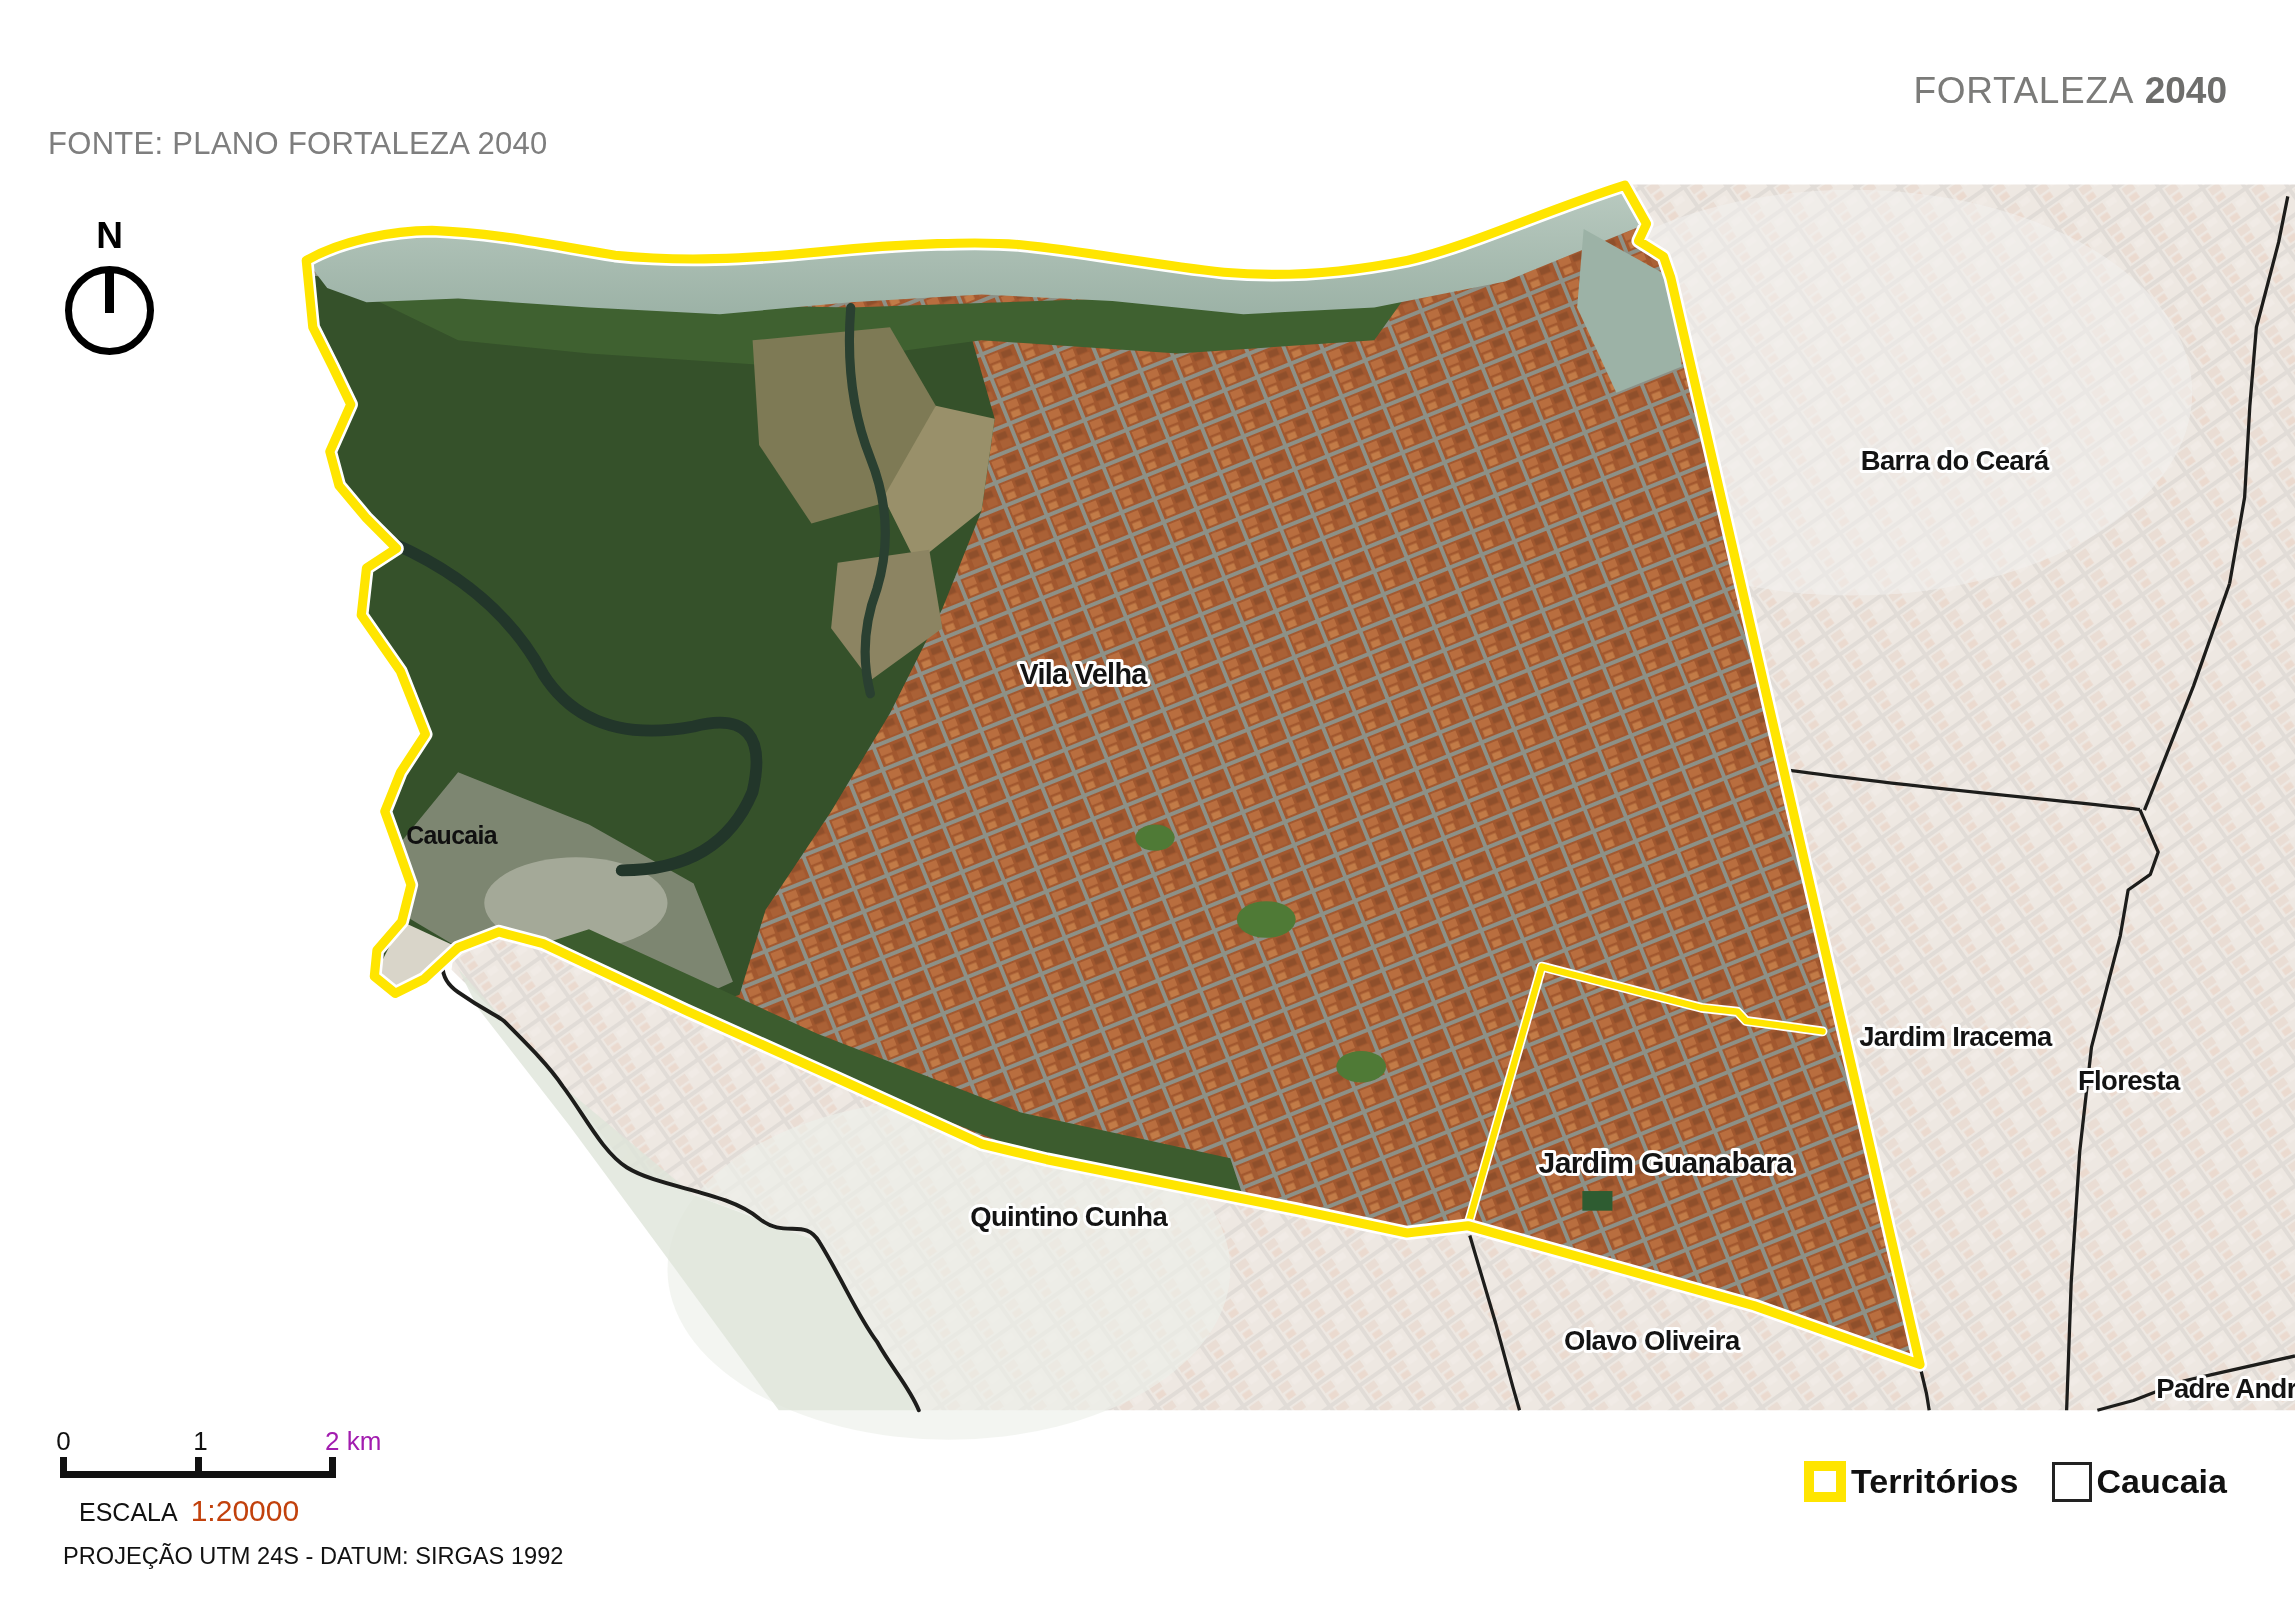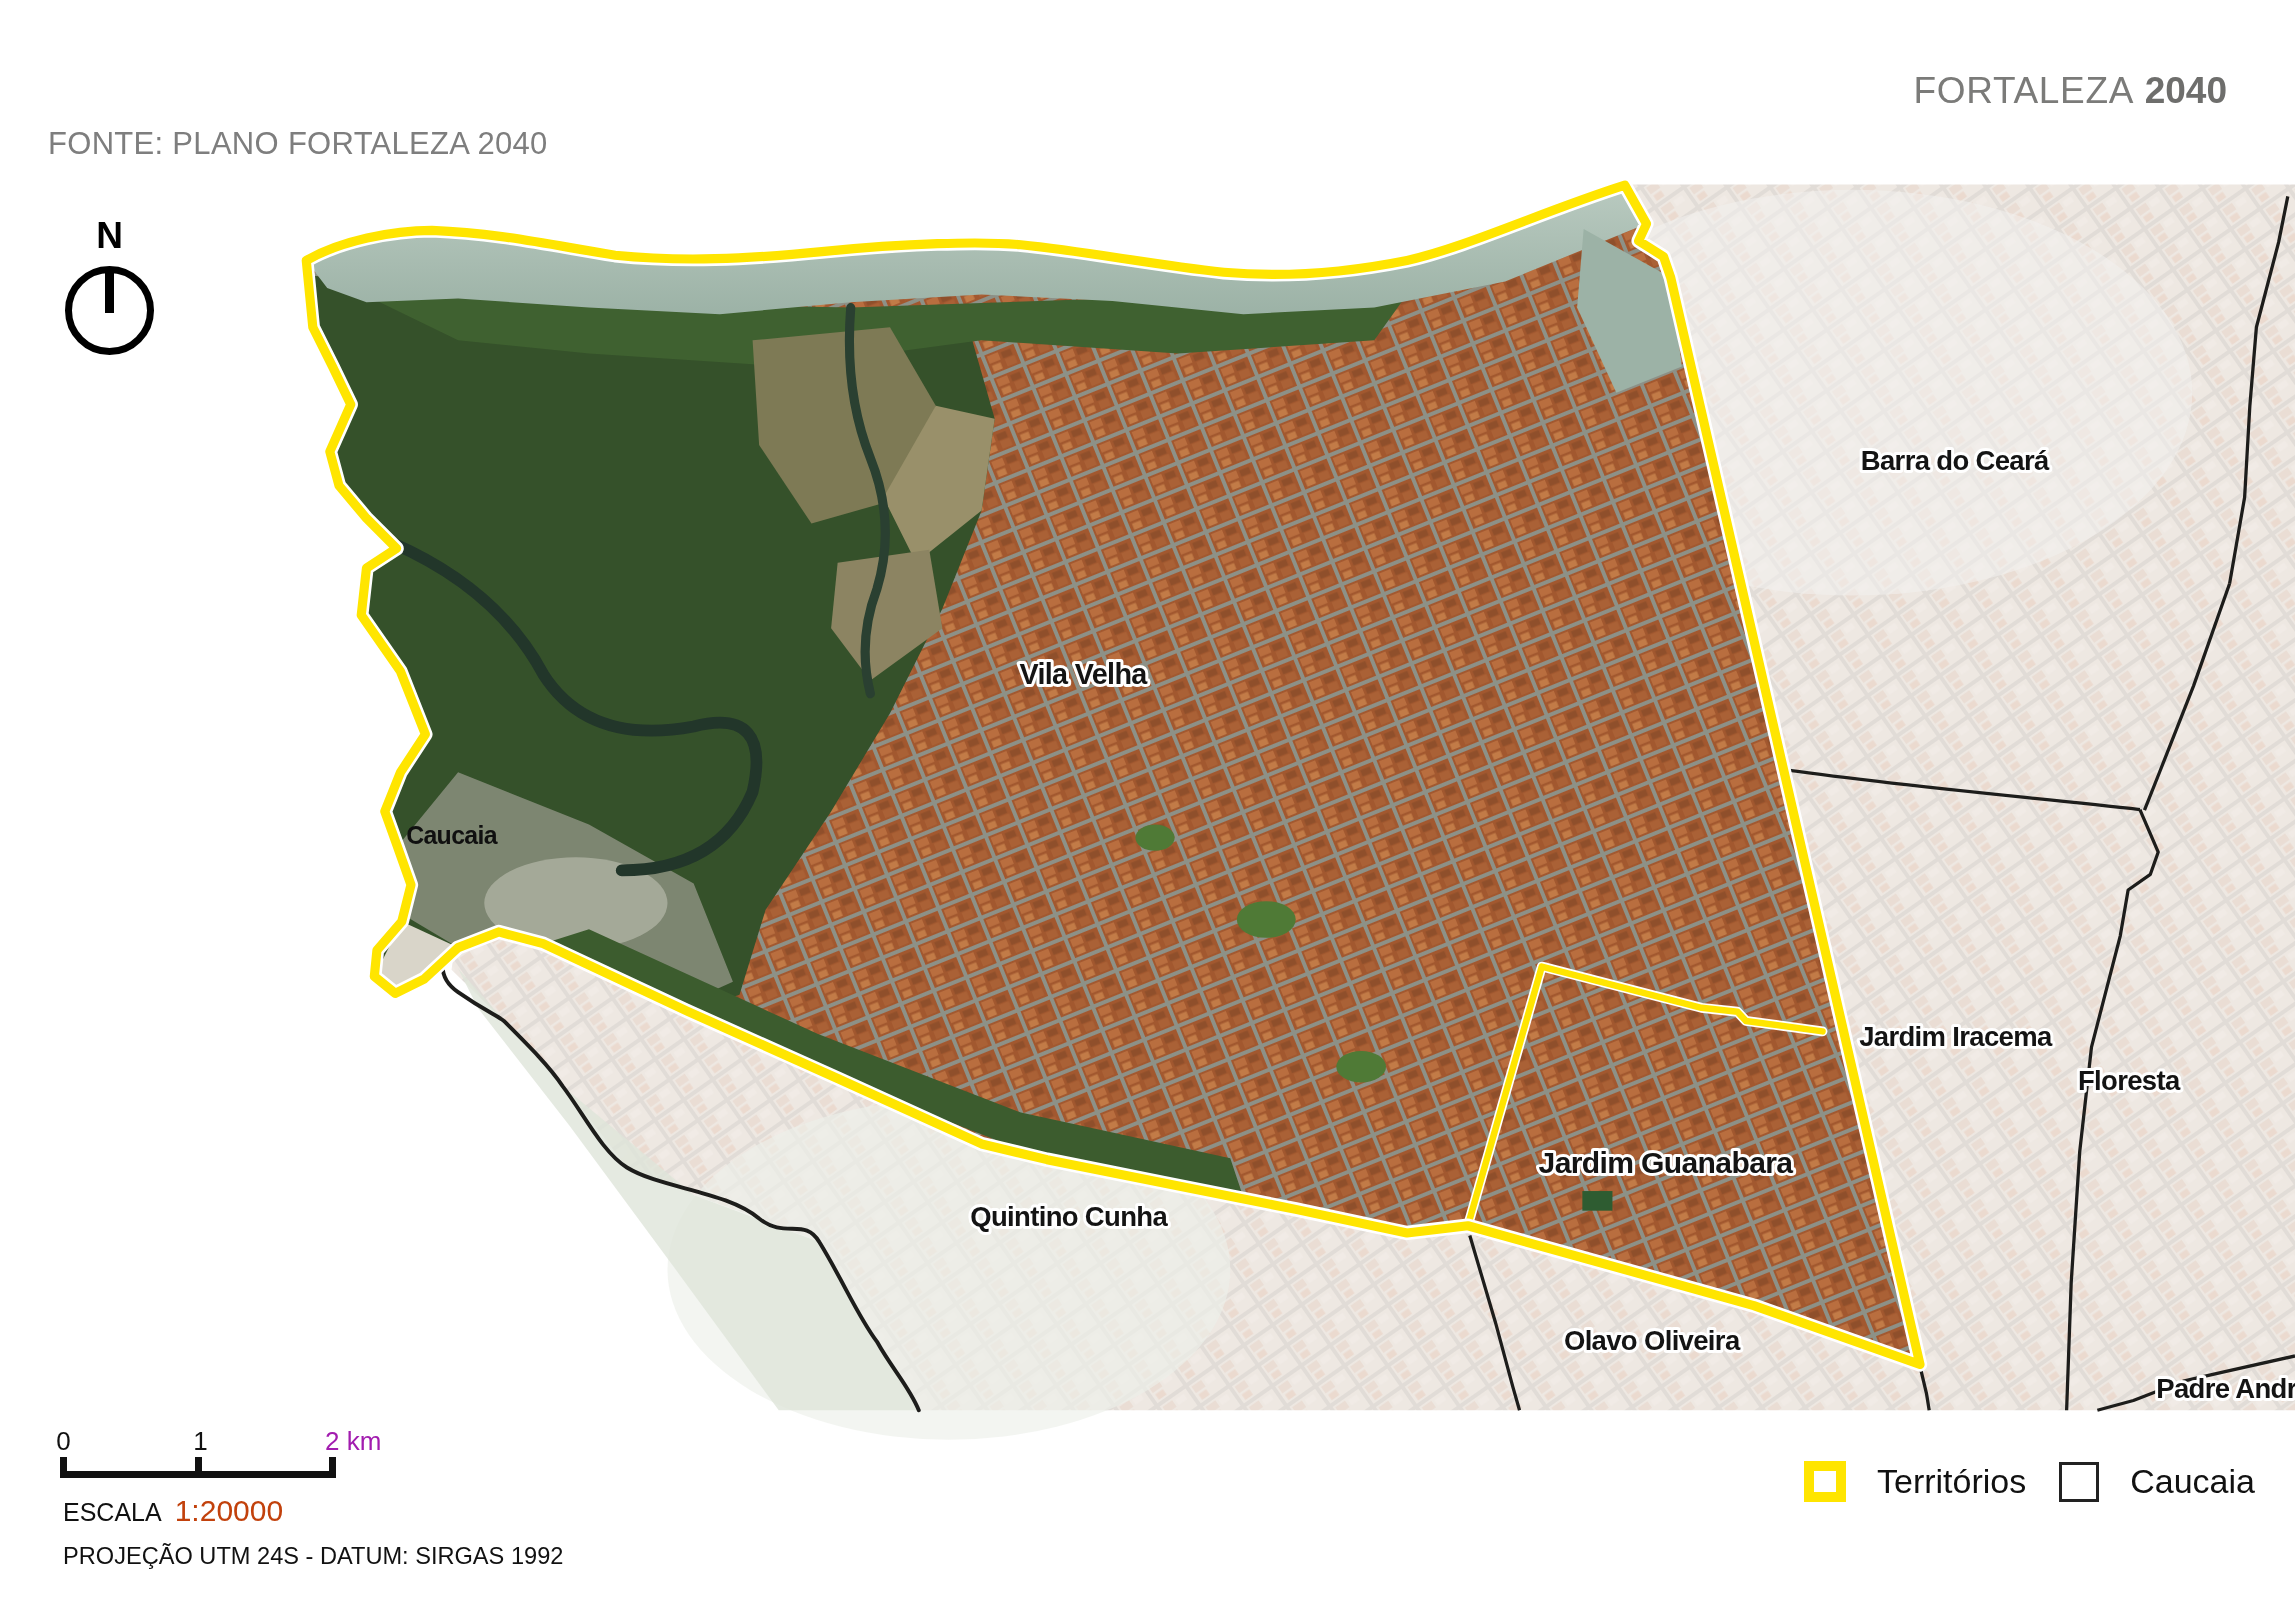--- a/index.html
+++ b/index.html
@@ -20,28 +20,28 @@
   
   .map-svg{position:absolute;left:0;top:0;}
   .mlabel{font-family:"Liberation Sans",sans-serif;font-weight:bold;fill:#141414;stroke:#ffffff;stroke-width:9px;paint-order:stroke;stroke-linejoin:round;text-anchor:middle;letter-spacing:-1px;}
   .mlabel-plain{font-family:"Liberation Sans",sans-serif;font-weight:bold;fill:#101010;text-anchor:middle;letter-spacing:-1px;}
   
   .sb-label{position:absolute;font-size:26px;color:#111;text-align:center;width:39px;}
   .sb-label-km{position:absolute;font-size:26px;color:#a21caf;white-space:nowrap;}
   .sb-bar{position:absolute;left:60px;top:1471px;width:276px;height:7.2px;background:#111;}
   .sb-tick{position:absolute;top:1457px;width:7.2px;height:21px;background:#111;}
   .escala-row{position:absolute;left:63px;top:1494px;display:flex;align-items:baseline;}
-  .escala-word{font-size:25px;color:#111;}
+  .escala-word{font-size:25px;color:#111;margin-left:16px;}
   .escala-value{font-size:30px;font-weight:normal;color:#c2410c;margin-left:13px;}
   .projection{position:absolute;left:63px;top:1543px;font-size:23.6px;color:#111;white-space:nowrap;}
   
   .legend{position:absolute;left:1804px;top:1461px;display:flex;align-items:center;}
   .sw-territorio{width:22px;height:21px;border:10.5px solid #ffe500;background:#fff;}
   .sw-bairro{width:34px;height:34px;border:3.3px solid #222;background:#fff;margin-left:33px;}
-  .legend-text{font-size:34px;font-weight:normal;color:#111;margin-left:31px;white-space:nowrap;}
+  .legend-text{font-size:34px;font-weight:bold;color:#111;margin-left:5px;white-space:nowrap;}
 </style>
 </head>
 <body>
 
 <div class="page">
 
   <svg class="map-svg" width="2295" height="1623" viewBox="0 0 3507 2480" xmlns="http://www.w3.org/2000/svg">
     <defs>
 
       <pattern id="urb" width="54" height="38" patternUnits="userSpaceOnUse" patternTransform="rotate(-22)">

